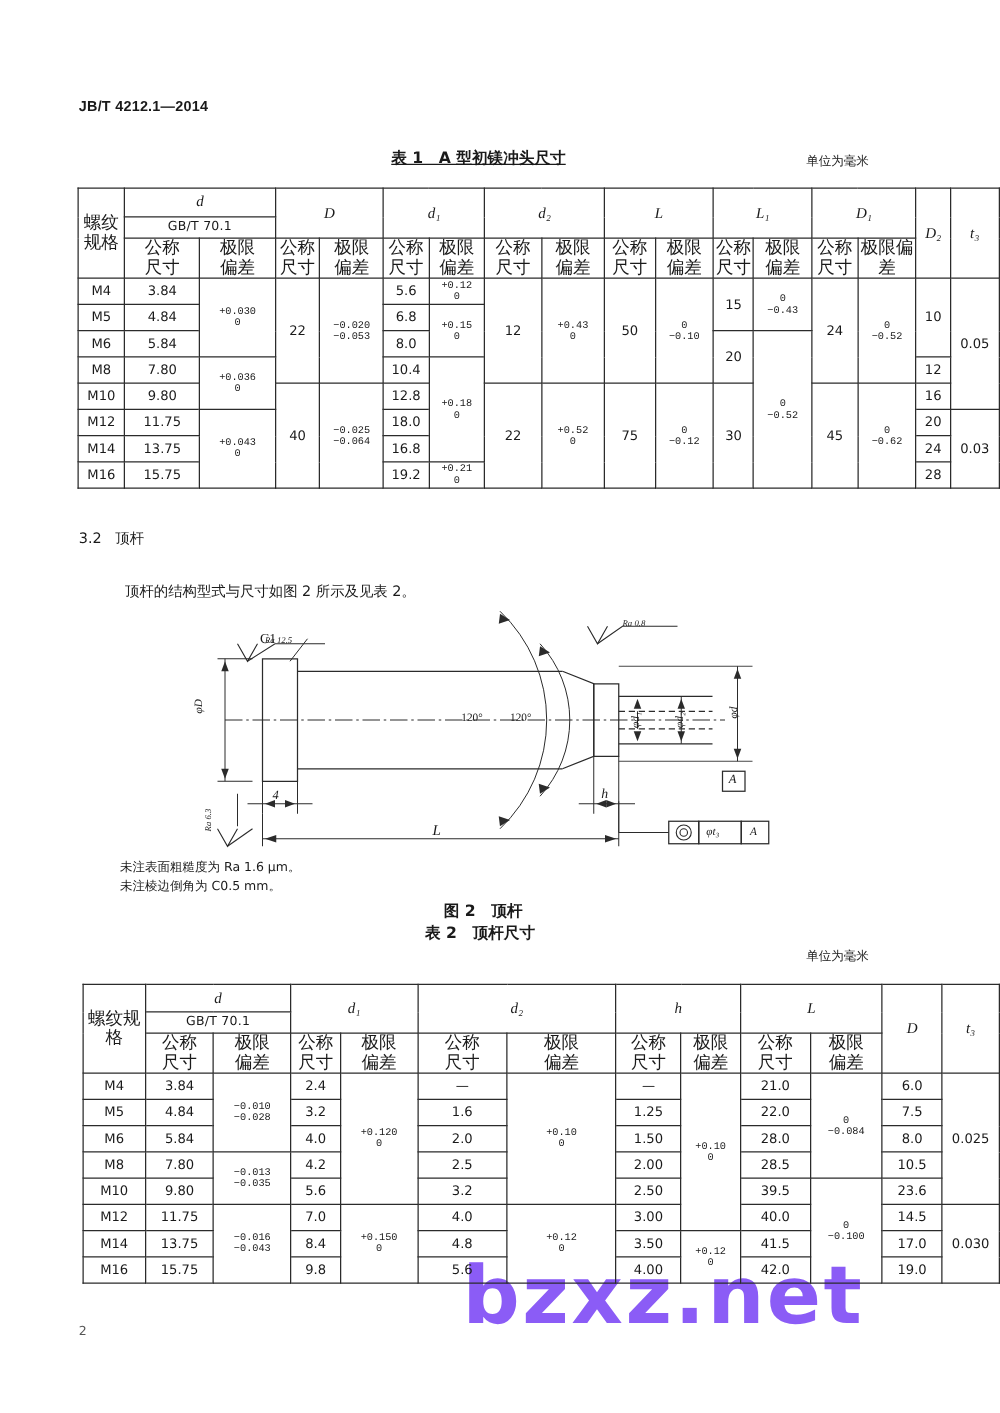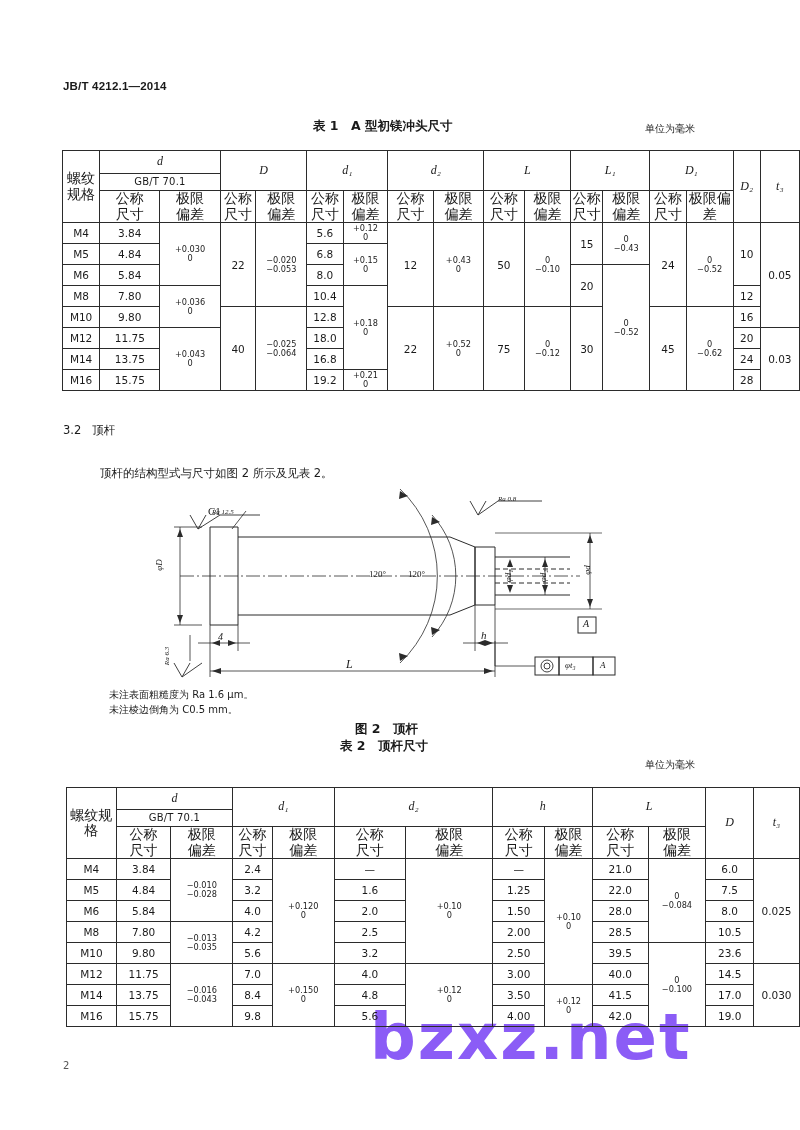--- a/index.html
+++ b/index.html
@@ -63,21 +63,21 @@
   table.sheet td,table.sheet th{
     border:1px solid #2b2b2b;
     text-align:center;
     vertical-align:middle;
     padding:0;
     font-weight:normal;
     line-height:1.15;
   }
   .ital{font-style:italic;font-family:"Liberation Serif","DejaVu Serif",serif;font-size:12px;}
   .num{font-family:"DejaVu Sans","Liberation Sans",sans-serif;font-size:10.5px;}
-  .tol{font-size:8.2px;line-height:1.1;white-space:nowrap;}
+  .tol{font-size:8.2px;line-height:1.1;white-space:nowrap;font-family:Liberation Mono, monospace;}
   .hdr2{font-size:14px;line-height:1.12;}
   .gbt{font-size:10px;letter-spacing:.2px;}
 
   
   .sec-no{
     position:absolute;
     font-family:"DejaVu Sans","Liberation Sans",sans-serif;
     font-size:11.5px;
   }
   .body-txt{
@@ -106,21 +106,21 @@
 <body>
 
 <div class="page">
 
   <div class="watermark">bzxz.net</div>
 
   <div class="content">
 
     <div class="std-header">JB/T 4212.1—2014</div>
 
-    <div class="tbl-title" style="left:313px;top:118px;">表 1　A 型初镁冲头尺寸</div>
+    <div class="tbl-title" style="left:313px;top:118px;text-decoration:underline;">表 1　A 型初镁冲头尺寸</div>
     <div class="unit-note" style="left:645px;top:122px;">单位为毫米</div>
 
     <table class="sheet" id="t1" style="left:62px;top:150px;">
       <colgroup>
         <col style="width:38px">
           <col style="width:62px">
           <col style="width:62px">
         <col style="width:37px">
           <col style="width:52px">
         <col style="width:37px">
@@ -467,21 +467,21 @@
       <div style="position:absolute;left:219px;top:84px;font-size:9px;font-family:'Liberation Serif',serif;">120°</div>
       <div style="position:absolute;left:258px;top:84px;font-size:9px;font-family:'Liberation Serif',serif;">120°</div>
       <div style="position:absolute;left:352px;top:86px;font-size:9px;font-style:italic;transform:rotate(-90deg);font-family:'Liberation Serif',serif;">φd₁</div>
       <div style="position:absolute;left:387px;top:86px;font-size:9px;font-style:italic;transform:rotate(-90deg);font-family:'Liberation Serif',serif;">φd₂</div>
       <div style="position:absolute;left:432px;top:80px;font-size:9px;font-style:italic;transform:rotate(-90deg);font-family:'Liberation Serif',serif;">φd</div>
       <div style="position:absolute;left:433px;top:133px;font-size:10px;font-style:italic;font-family:'Liberation Serif',serif;">A</div>
       <div style="position:absolute;left:415px;top:175px;font-size:9px;font-style:italic;font-family:'Liberation Serif',serif;">φt₃</div>
       <div style="position:absolute;left:450px;top:175px;font-size:9px;font-style:italic;font-family:'Liberation Serif',serif;">A</div>
     </div>
 
-    <div class="fig-note" style="left:109px;top:687px;">
+    <div class="fig-note" style="left:96px;top:687px;">
       <div>未注表面粗糙度为 Ra 1.6 μm。</div>
       <div>未注棱边倒角为 C0.5 mm。</div>
     </div>
     <div class="fig-cap" style="left:355px;top:721px;">图 2　顶杆</div>
 
     <div class="tbl-title" style="left:340px;top:738px;">表 2　顶杆尺寸</div>
     <div class="unit-note" style="left:645px;top:758px;">单位为毫米</div>
 
     <table class="sheet" id="t2" style="left:66px;top:787px;">
       <colgroup>

